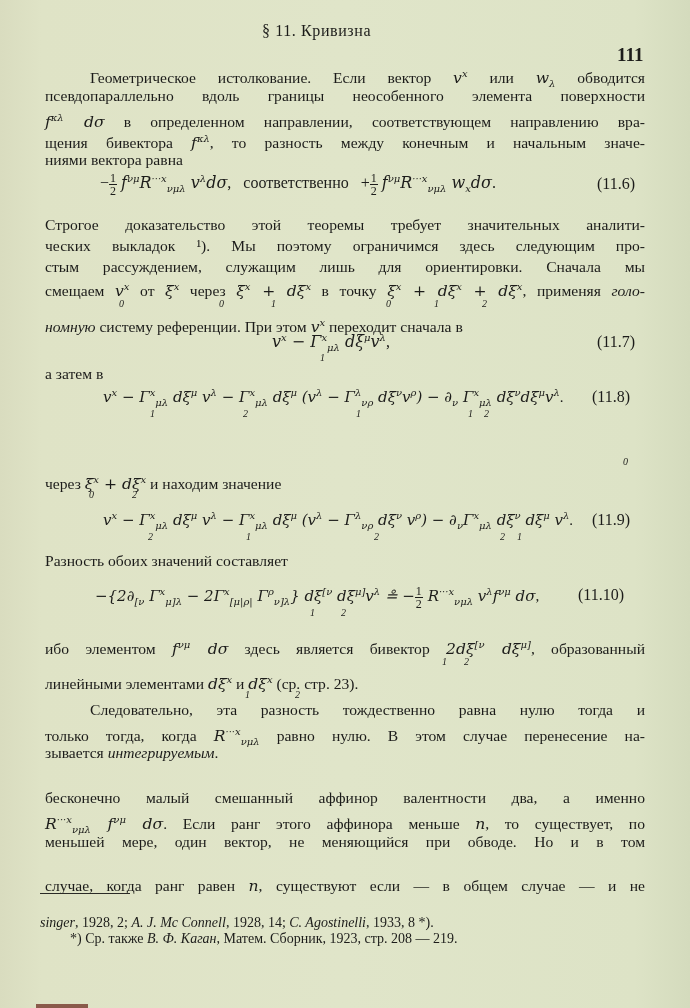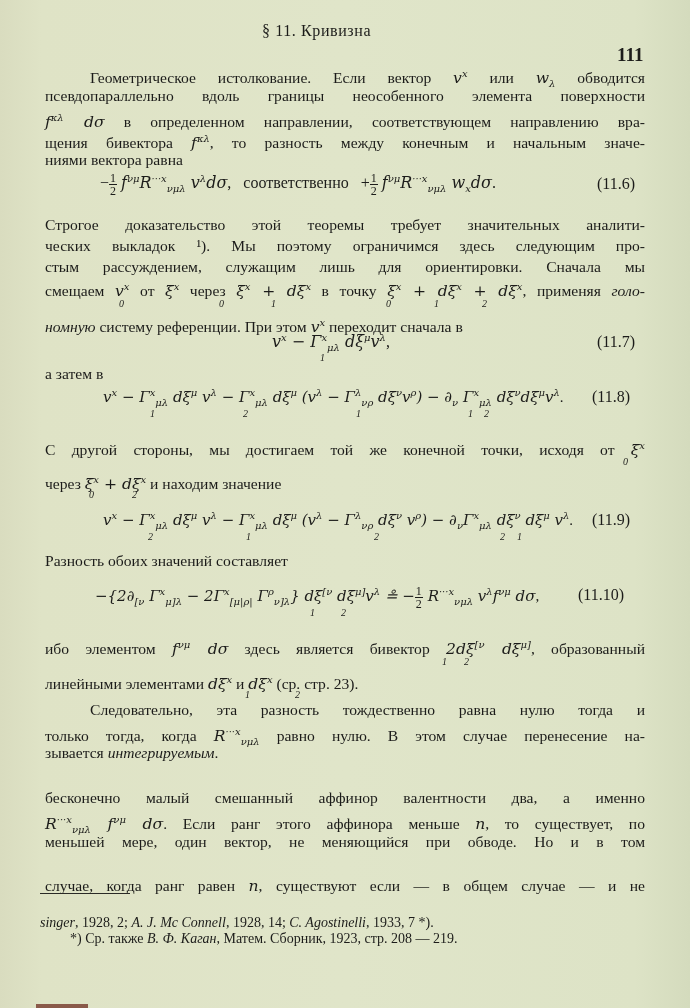--- a/index.html
+++ b/index.html
@@ -89,23 +89,20 @@
   <div class="eq" style="left:103px; top:387px; font-size:15px">
     <span class="m">v<sup class="sub">x</sup> − Γ<sup class="sub">x</sup><sub class="sub">μλ</sub> dξ<sup class="sub">μ</sup> v<sup class="sub">λ</sup> − Γ<sup class="sub">x</sup><sub class="sub">μλ</sub> dξ<sup class="sub">μ</sup> (v<sup class="sub">λ</sup> − Γ<sup class="sub">λ</sup><sub class="sub">νρ</sub> dξ<sup class="sub">ν</sup>v<sup class="sub">ρ</sup>) − ∂<sub class="sub">ν</sub> Γ<sup class="sub">x</sup><sub class="sub">μλ</sub> dξ<sup class="sub">ν</sup>dξ<sup class="sub">μ</sup>v<sup class="sub">λ</sup></span>.
   </div>
   <span class="under" style="left:150px; top:408px">1</span>
   <span class="under" style="left:243px; top:408px">2</span>
   <span class="under" style="left:356px; top:408px">1</span>
   <span class="under" style="left:468px; top:408px">1</span>
   <span class="under" style="left:484px; top:408px">2</span>
   <div class="eqno" style="left:592px; top:388px">(11.8)</div>
 
-  <div class="line" style="top:436px">
-    <span>С другой стороны, мы достигаем той же конечной точки, исходя от </span><span class="m">ξ<sup class="sub">x</sup></span>
-  </div>
   <span class="under" style="left:623px; top:456px">0</span>
   <div class="line noj" style="top:470px">
     <span>через </span><span class="m">ξ<sup class="sub">x</sup> + dξ<sup class="sub">x</sup></span><span> и находим значение</span>
   </div>
   <span class="under" style="left:89px; top:489px">0</span>
   <span class="under" style="left:132px; top:489px">2</span>
 
   <div class="eq" style="left:103px; top:510px; font-size:15px">
     <span class="m">v<sup class="sub">x</sup> − Γ<sup class="sub">x</sup><sub class="sub">μλ</sub> dξ<sup class="sub">μ</sup> v<sup class="sub">λ</sup> − Γ<sup class="sub">x</sup><sub class="sub">μλ</sub> dξ<sup class="sub">μ</sup> (v<sup class="sub">λ</sup> − Γ<sup class="sub">λ</sup><sub class="sub">νρ</sub> dξ<sup class="sub">ν</sup> v<sup class="sub">ρ</sup>) − ∂<sub class="sub">ν</sub>Γ<sup class="sub">x</sup><sub class="sub">μλ</sub> dξ<sup class="sub">ν</sup> dξ<sup class="sub">μ</sup> v<sup class="sub">λ</sup></span>.
   </div>
@@ -149,21 +146,21 @@
     <span class="m">R<sup class="sub">···x</sup><sub class="sub">νμλ</sub> f<sup class="sub">νμ</sup> dσ</span><span>. Если ранг этого аффинора меньше </span><span class="m">n</span><span>, то существует, по</span>
   </div>
   <div class="line" style="top:832px">меньшей мере, один вектор, не меняющийся при обводе. Но и в том</div>
   <div class="line" style="top:876px">
     <span>случае, когда ранг равен </span><span class="m">n</span><span>, существуют если — в общем случае — и не</span>
   </div>
 
   <div class="rule"></div>
 
   <div class="fn" style="left:40px; top:915px">
-    <i>singer</i><span>, 1928, 2; </span><i>A. J. Mc Connell</i><span>, 1928, 14; </span><i>C. Agostinelli</i><span>, 1933, 7 *).</span>
+    <i>singer</i><span>, 1928, 2; </span><i>A. J. Mc Connell</i><span>, 1928, 14; </span><i>C. Agostinelli</i><span>, 1933, 8 *).</span>
   </div>
   <div class="fn" style="left:70px; top:931px">
     <span>*)</span>
     <span>Ср. также </span><i>В. Ф. Каган</i><span>, Матем. Сборник, 1923, стр. 208 — 219.</span>
   </div>
 
   <div class="blemish"></div>
 </div>
 
 </body></html>

